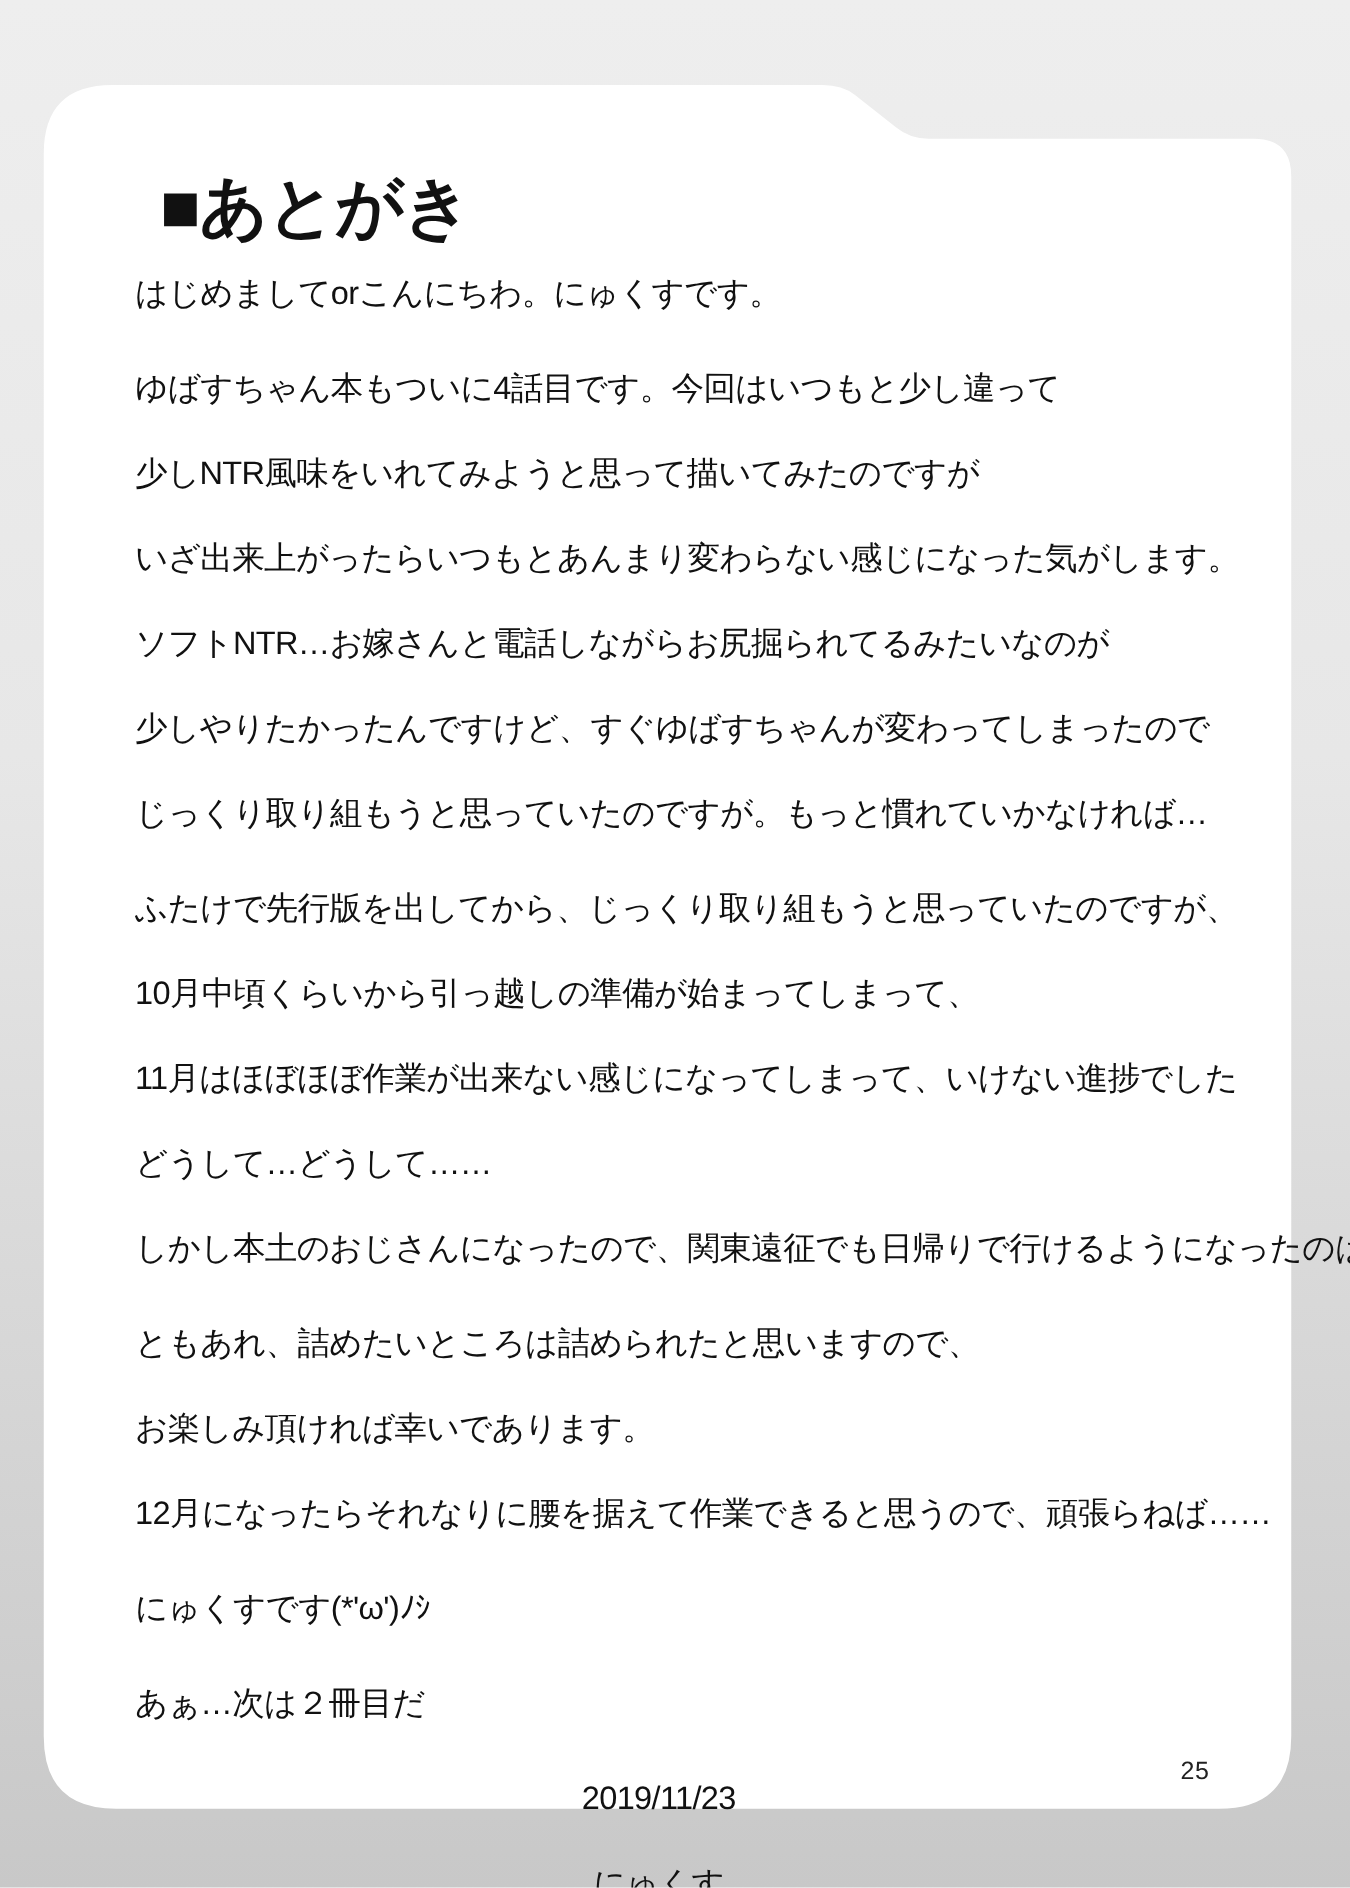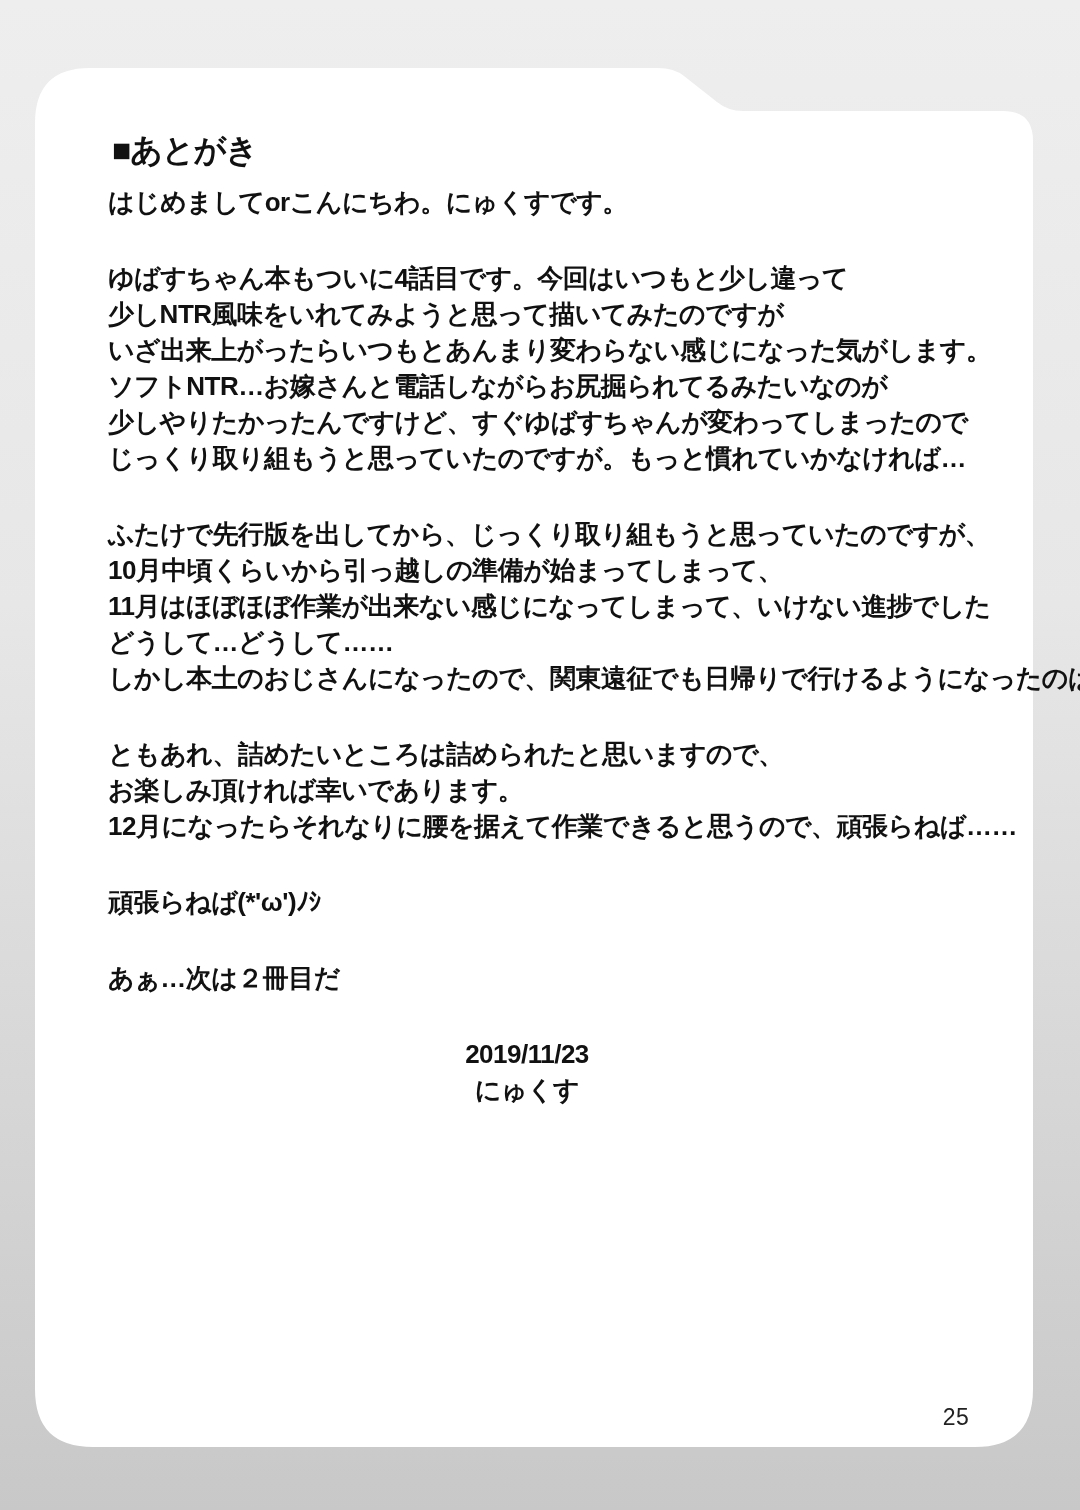--- a/index.html
+++ b/index.html
@@ -19,22 +19,22 @@
     left: 0;
     top: 0;
     width: 1080px;
     height: 1510px;
     display: block;
   }
   .page-title {
     position: absolute;
     left: 112px;
     top: 124px;
-    margin: 0;
-    font-size: 32px;
+    margin: 16px;
+    font-size: 54px;
     line-height: 52px;
     font-weight: bold;
     letter-spacing: -1px;
     color: #111111;
     white-space: nowrap;
   }
   .afterword-body {
     position: absolute;
     left: 108px;
     top: 184px;
@@ -44,35 +44,36 @@
   .para {
     margin: 0 0 40px 0;
   }
   .para:last-child {
     margin-bottom: 0;
   }
   .line {
     height: 36px;
     line-height: 36px;
     font-size: 26px;
-    font-weight: bold;
+    font-weight: normal;
     letter-spacing: -0.5px;
     white-space: nowrap;
+    margin-top: 32px;
   }
   .signature-block {
     width: 838px;
     text-align: center;
   }
   .page-number {
     position: absolute;
     left: 906px;
     top: 1403px;
     width: 100px;
     text-align: center;
-    font-size: 23px;
+    font-size: 20px;
     line-height: 28px;
     color: #222222;
     letter-spacing: 0.5px;
   }
 </style>
 </head>
 <body>
 
 <svg class="card-shape" viewBox="0 0 1080 1510" xmlns="http://www.w3.org/2000/svg" aria-hidden="true">
   <path d="M 35 123
@@ -115,21 +116,21 @@
     <div class="line">しかし本土のおじさんになったので、関東遠征でも日帰りで行けるようになったのは</div>
   </div>
 
   <div class="para">
     <div class="line">ともあれ、詰めたいところは詰められたと思いますので、</div>
     <div class="line">お楽しみ頂ければ幸いであります。</div>
     <div class="line">12月になったらそれなりに腰を据えて作業できると思うので、頑張らねば……</div>
   </div>
 
   <div class="para">
-    <div class="line">頑張らねば(*'ω')ﾉｼ</div>
+    <div class="line">にゅくすです(*'ω')ﾉｼ</div>
   </div>
 
   <div class="para">
     <div class="line">あぁ…次は２冊目だ</div>
   </div>
 
   <div class="para signature-block">
     <div class="line">2019/11/23</div>
     <div class="line">にゅくす</div>
   </div>

